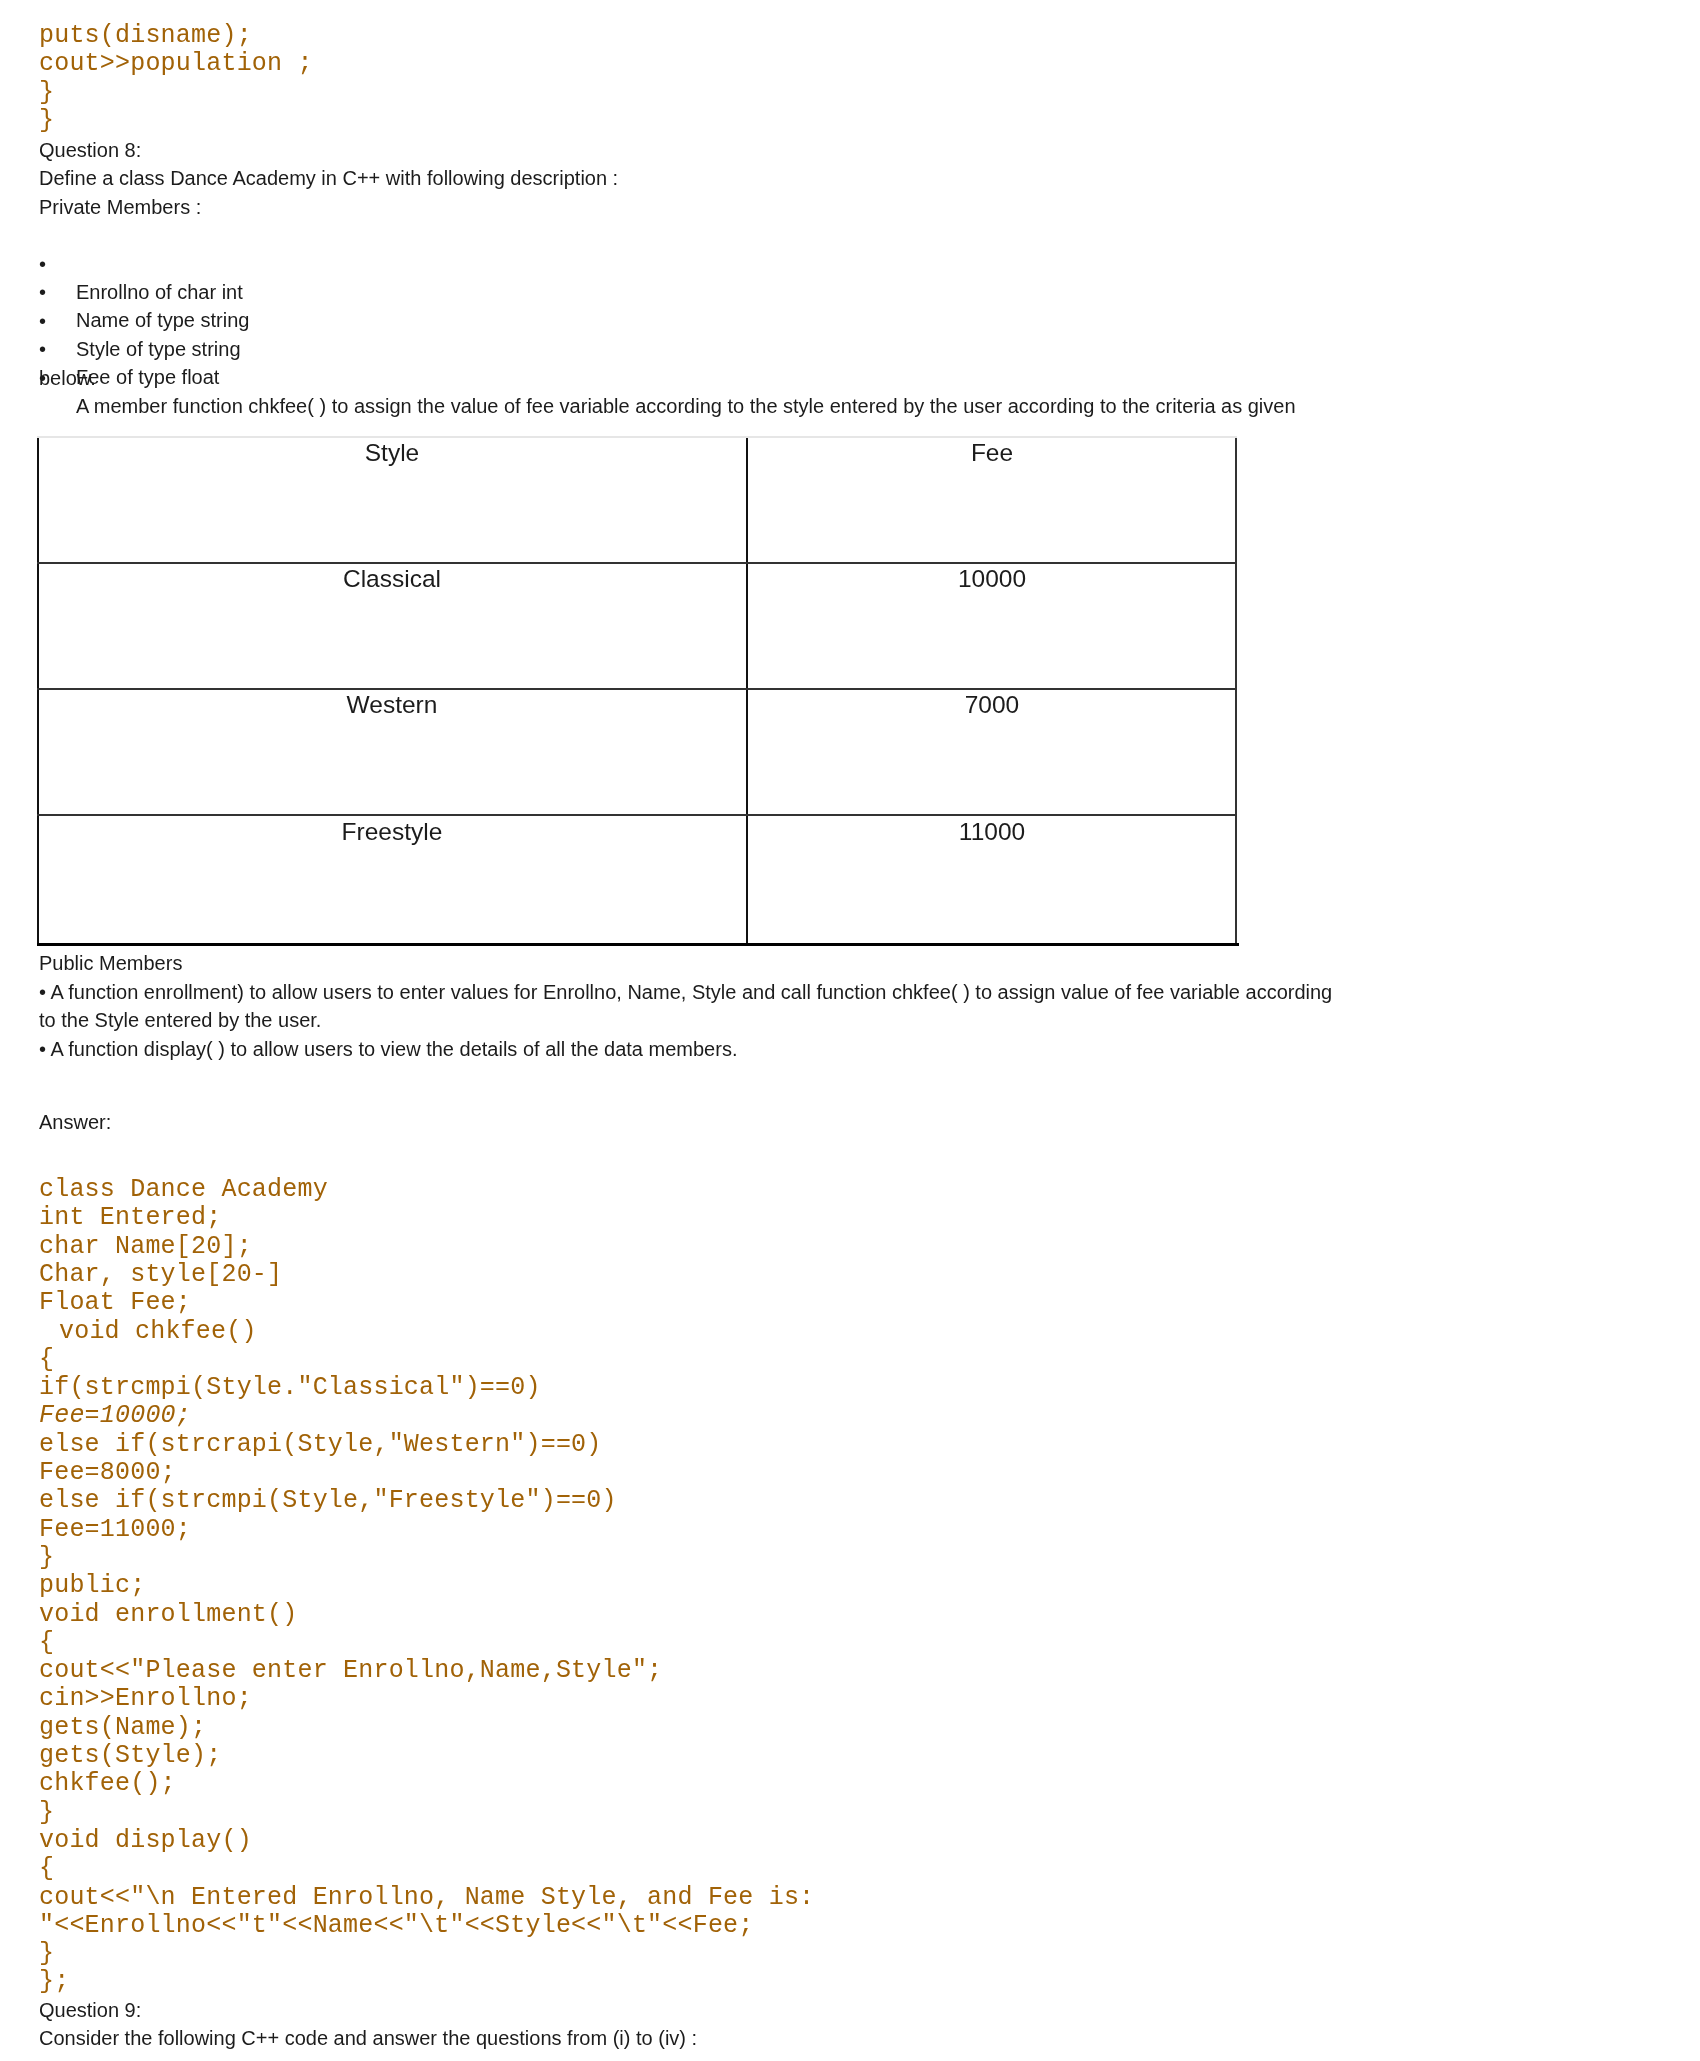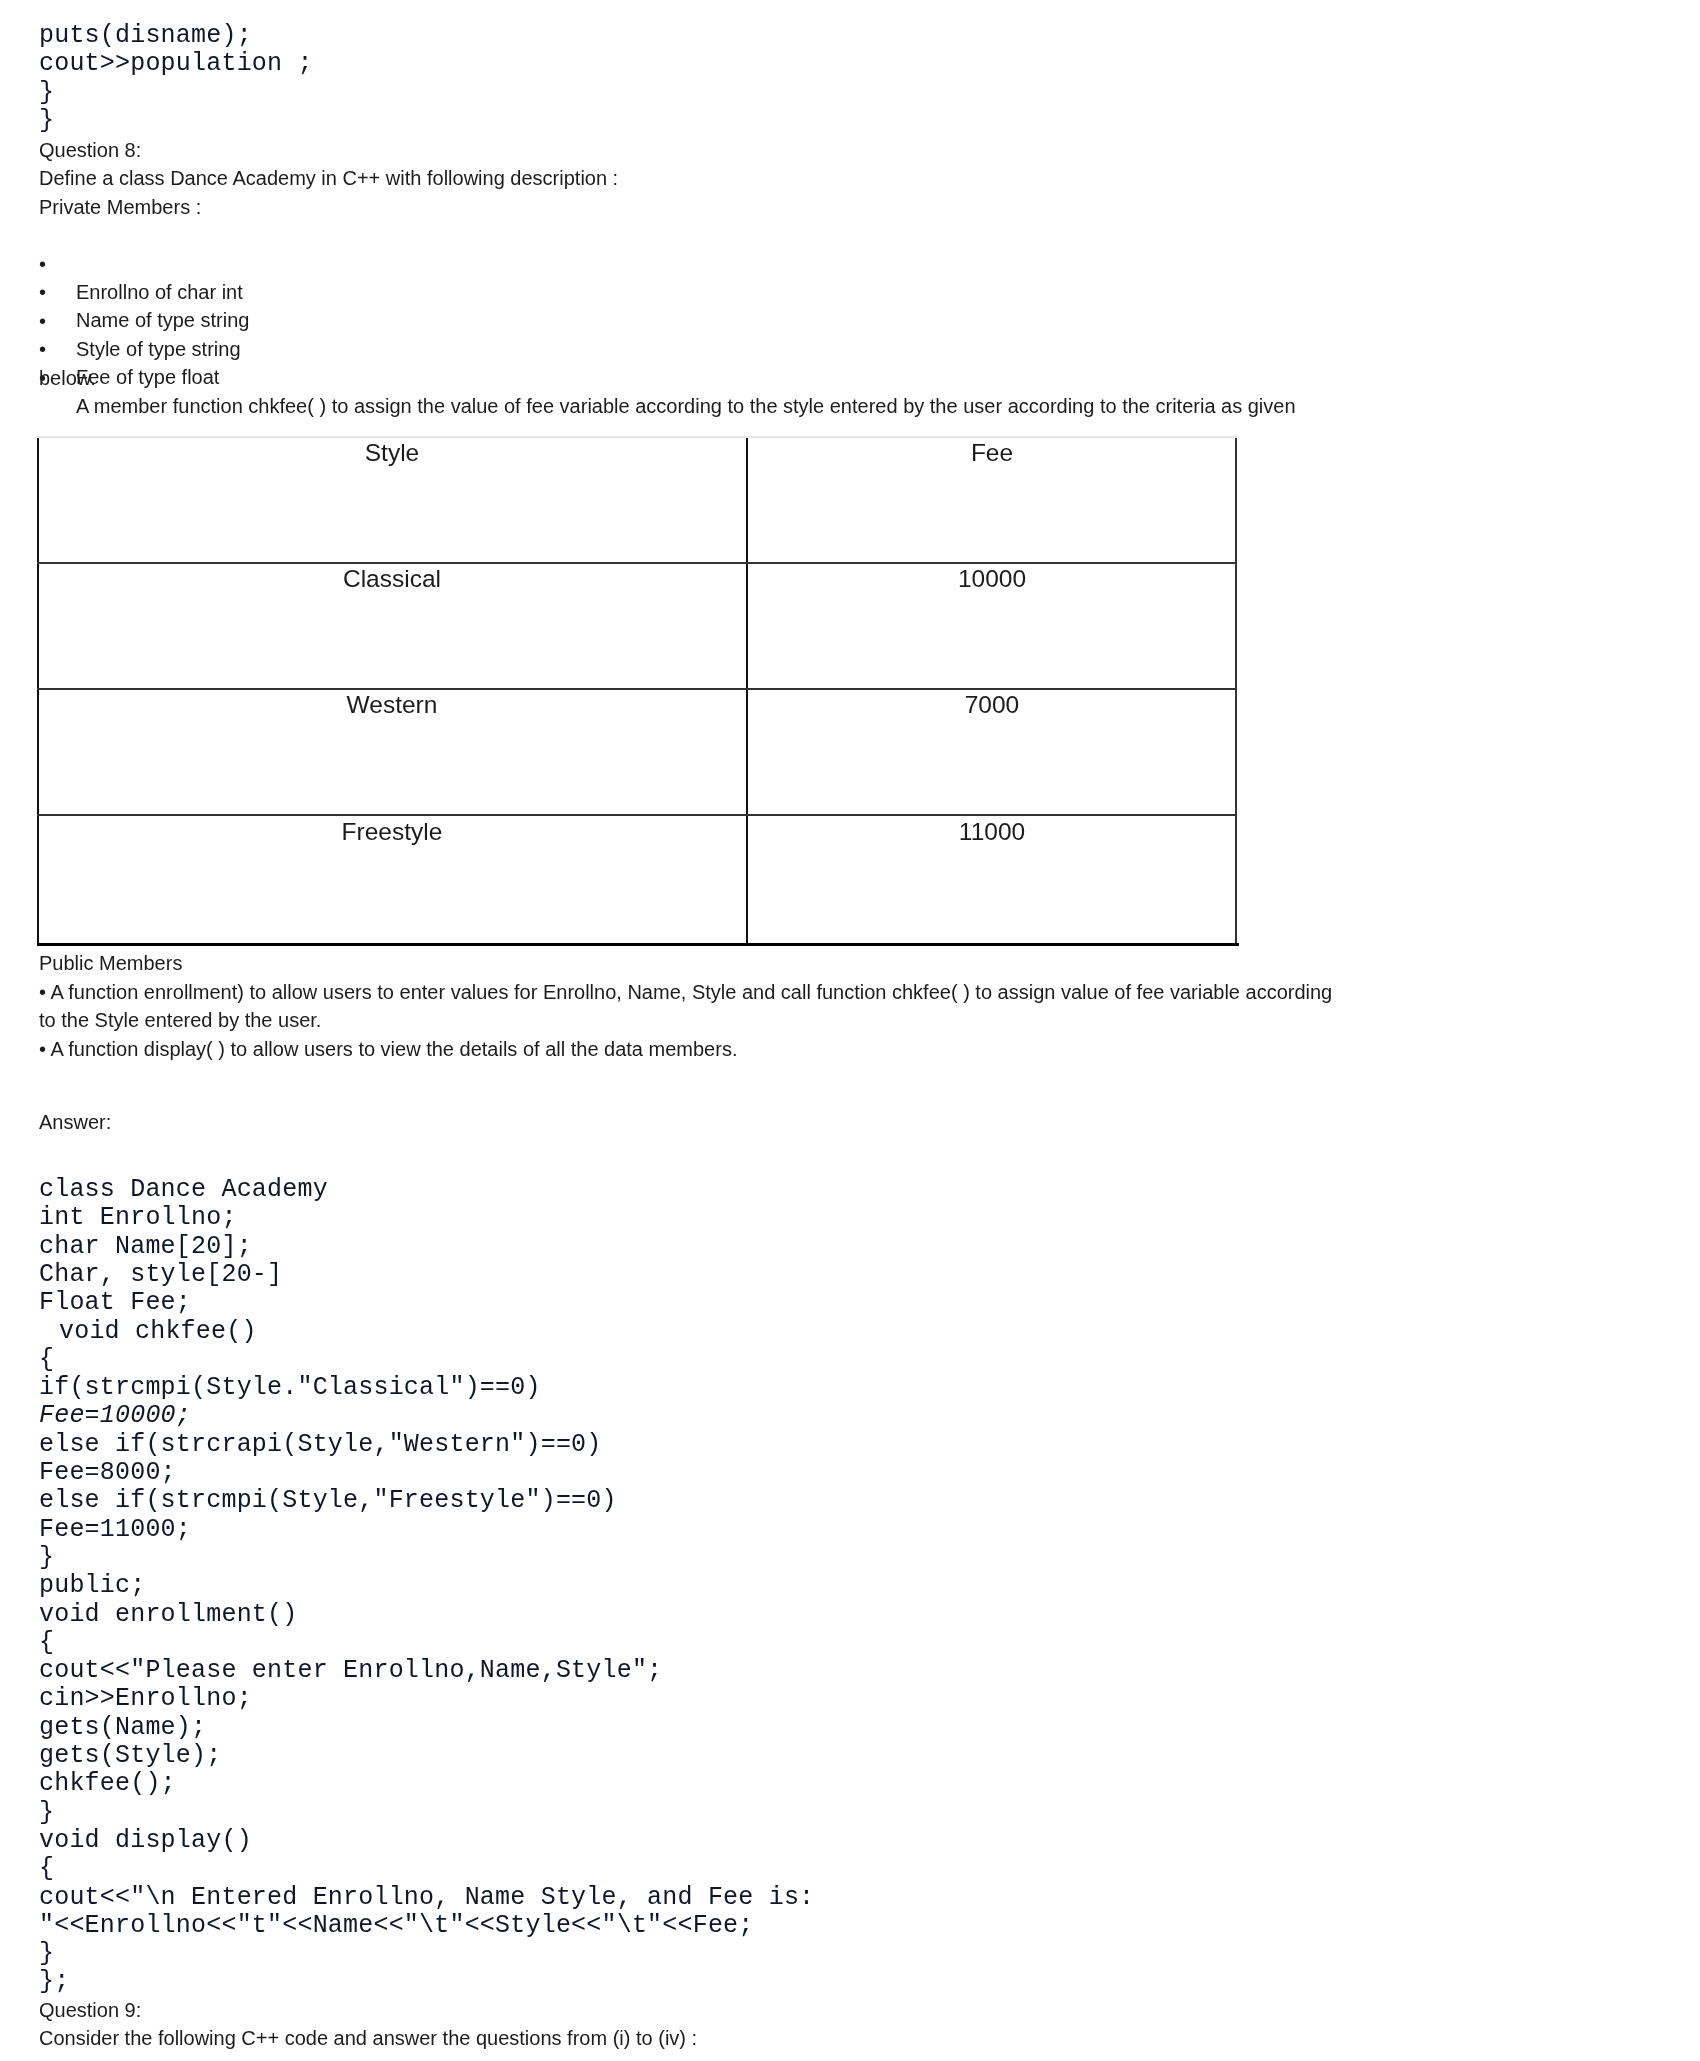--- a/index.html
+++ b/index.html
@@ -1,19 +1,19 @@
 <!DOCTYPE html>
 <html><head>
 <meta charset="utf-8">
 <style>
   html, body { margin: 0; padding: 0; background: #ffffff; }
   body { width: 1700px; height: 2061px; position: relative; overflow: hidden; }
   .ln { position: absolute; left: 39px; white-space: pre; line-height: 28px; height: 28px; }
   .sans { font-family: "Liberation Sans", sans-serif; font-size: 20px; color: #1c1c1c; }
-  .mono { font-family: "Liberation Mono", monospace; font-size: 25px; color: #0f172a; letter-spacing: 0.2px; }
+  .mono { font-family: "Liberation Mono", monospace; font-size: 25px; color: #a16207; letter-spacing: 0.2px; }
   .bullet-dot { position: absolute; left: 0; }
   .bullet-text { position: absolute; left: 37px; }
 
   
   .fee-table { position: absolute; left: 37px; top: 436px; width: 1200px; height: 410px; }
   .fee-table .topline { position: absolute; left: 0; top: 0; width: 1200px; height: 2px; background: #e6e6e6; }
   .fee-table .vline { position: absolute; top: 2px; width: 2px; background: #111; }
   .fee-table .hline { position: absolute; left: 0; width: 1200px; height: 2px; background: #333; }
   .fee-table .bottom { position: absolute; left: 0; width: 1202px; height: 3px; background: #000; top: 507px; }
   .cell { position: absolute; text-align: center; font-family: "Liberation Sans", sans-serif; font-size: 24.5px; color: #1c1c1c; line-height: 28px; }
@@ -86,21 +86,21 @@
 
 <div class="ln sans" style="top:949px;">Public Members</div>
 <div class="ln sans" style="top:978px;">• A function enrollment) to allow users to enter values for Enrollno, Name, Style and call function chkfee( ) to assign value of fee variable according</div>
 <div class="ln sans" style="top:1006px;">to the Style entered by the user.</div>
 <div class="ln sans" style="top:1035px;text-align:center;">• A function display( ) to allow users to view the details of all the data members.</div>
 
 <div class="ln sans" style="top:1108px;">Answer:</div>
 
 <div id="answer-code">
     <div class="ln mono" style="top: 1176px;">class Dance Academy</div>
-    <div class="ln mono" style="top: 1204.3px;">int Enrollno;</div>
+    <div class="ln mono" style="top: 1204.3px;">int Entered;</div>
     <div class="ln mono" style="top: 1232.6px;">char Name[20];</div>
     <div class="ln mono" style="top: 1260.9px;">Char, style[20-]</div>
     <div class="ln mono" style="top: 1289.2px;">Float Fee;</div>
     <div class="ln mono" style="top: 1317.5px; margin-left: 20px;">void chkfee()</div>
     <div class="ln mono" style="top: 1345.8px;">{</div>
     <div class="ln mono" style="top: 1374.1px;">if(strcmpi(Style."Classical")==0)</div>
     <div class="ln mono" style="top: 1402.4px; font-style: italic;">Fee=10000;</div>
     <div class="ln mono" style="top: 1430.7px;">else if(strcrapi(Style,"Western")==0)</div>
     <div class="ln mono" style="top: 1459px;">Fee=8000;</div>
     <div class="ln mono" style="top: 1487.3px;">else if(strcmpi(Style,"Freestyle")==0)</div>

